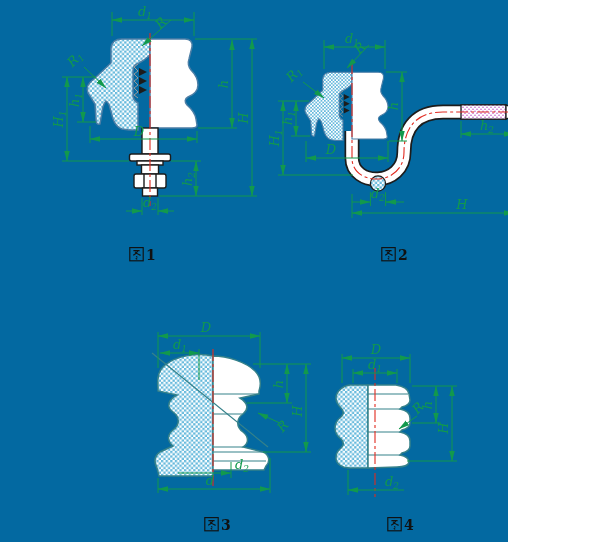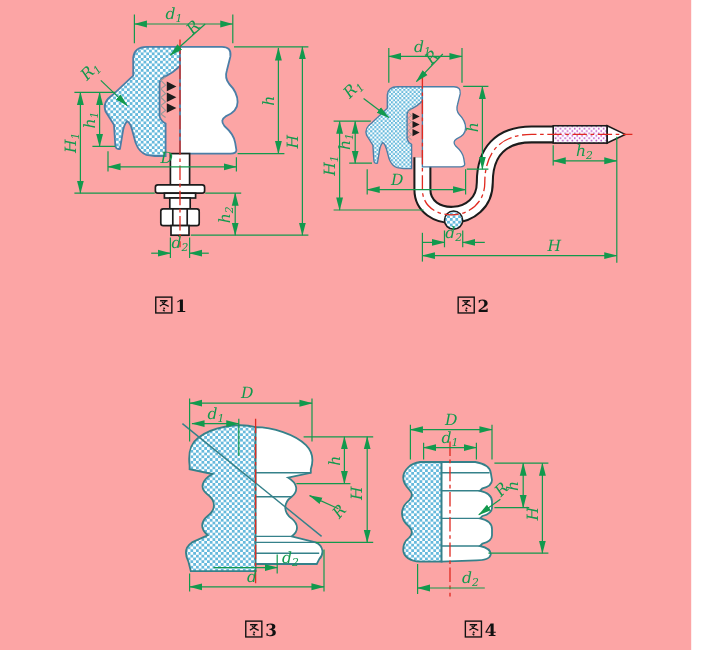--- a/index.html
+++ b/index.html
@@ -1,16 +1,16 @@
 <!DOCTYPE html>
 <html style="--dimension: #12994d; --centerline: #e02a20; --insulator_profile: #4b7ea6; --spool_profile: #35818a; --hatch: #66b9dc; --hardware_outline: #1c1c1c; --stud_fill: #e9e493; --thread_dots: #bb4fc4;"><head>
 <meta charset="utf-8">
 <style>
   html,body{margin:0;padding:0;background:#fff;}
-  .canvas{position:relative;width:576px;height:542px;background:#fca5a5;overflow:hidden;
+  .canvas{position:relative;width:508px;height:542px;background:#0369a1;overflow:hidden;
           font-family:"DejaVu Serif",serif;}
   svg{display:block;}
   .dl,.ext{stroke:var(--dimension,#12994d);stroke-width:1;fill:none;}
   .ldr{stroke:var(--dimension,#12994d);stroke-width:1;fill:none;}
   .dt{fill:var(--dimension,#12994d);font:italic 13px "DejaVu Serif",serif;text-anchor:middle;}
   .dt .sub{font-size:9px;}
   .cl{stroke:var(--centerline,#e02a20);stroke-width:1.1;fill:none;stroke-dasharray:12 3 3 3;}
   .p12{stroke:var(--insulator_profile,#4b7ea6);stroke-width:1.5;}
   .p34{stroke:var(--spool_profile,#35818a);stroke-width:1.5;}
   .pl34{stroke:var(--spool_profile,#35818a);stroke-width:1.2;fill:none;}

